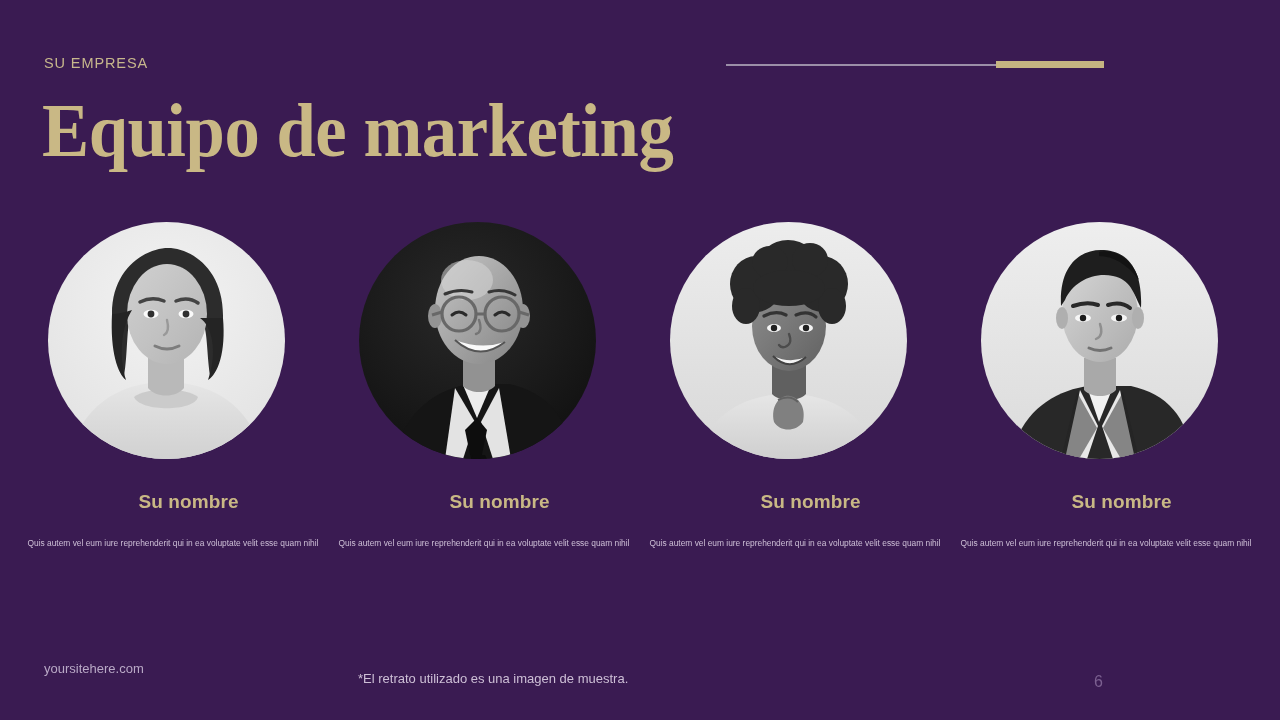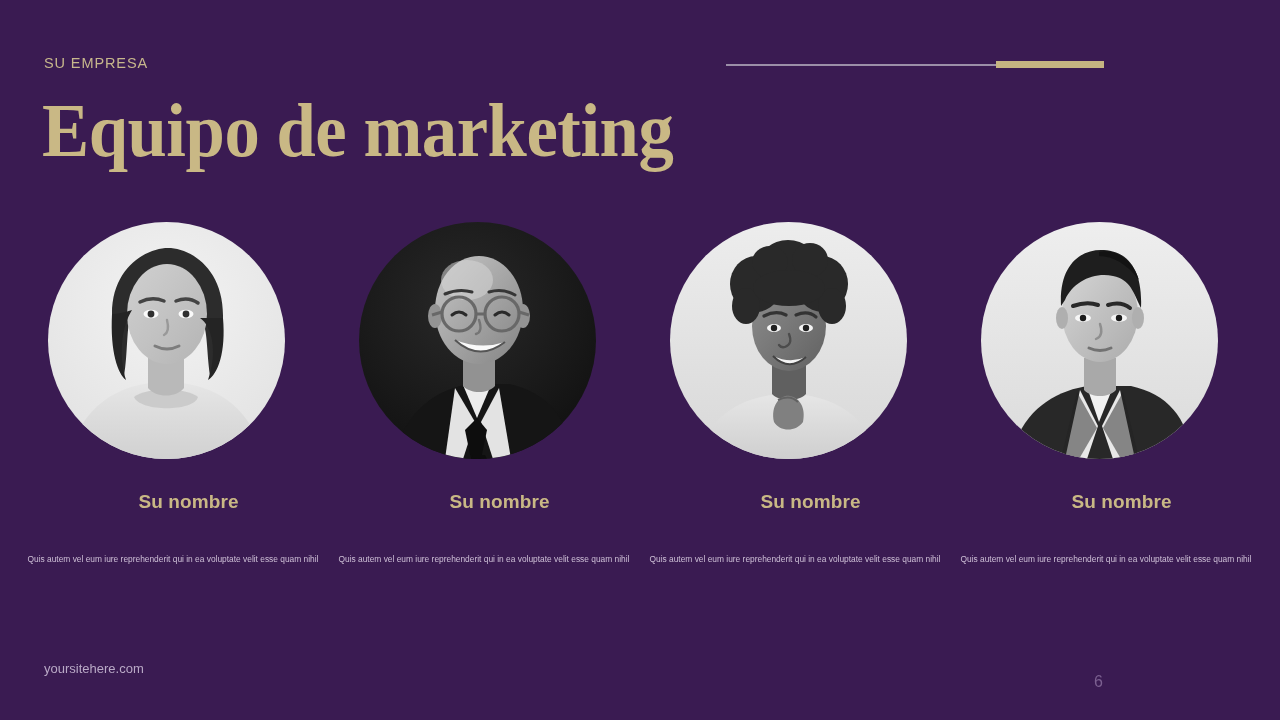--- a/index.html
+++ b/index.html
@@ -53,21 +53,21 @@
     filter:grayscale(100%);
   }
   .avatar svg { display:block; width:237px; height:237px; }
 
   .member-name {
     margin-top:32px;
     font-size:19px; font-weight:700; color:#c9b885;
     letter-spacing:0.1px; text-align:center;margin-left:44px;
   }
   .member-desc {
-    margin-top:41px; width:278px;
+    margin-top:25px; width:278px;
     font-size:8.4px; line-height:1.35; color:#cdbfd6;
     text-align:center; white-space:nowrap;
   }
 
   
   .site {
     position:absolute; left:44px; bottom:44px;
     font-size:13px; color:#b9a9c6;
   }
   .note {
@@ -298,15 +298,16 @@
           <path d="M108 126 q11 5 22 0" stroke="#7e6f68" stroke-width="3" fill="none" stroke-linecap="round"></path>
         </svg>
       </div>
       <div class="member-name">Su nombre</div>
       <div class="member-desc">Quis autem vel eum iure reprehenderit qui in ea voluptate velit esse quam nihil</div>
     </div>
 
   </div>
 
   <div class="site">yoursitehere.com</div>
+  <div class="note">*El retrato utilizado es una imagen de muestra.</div>
   <div class="pagenum">6</div>
 
 </div>
 
 </body></html>

